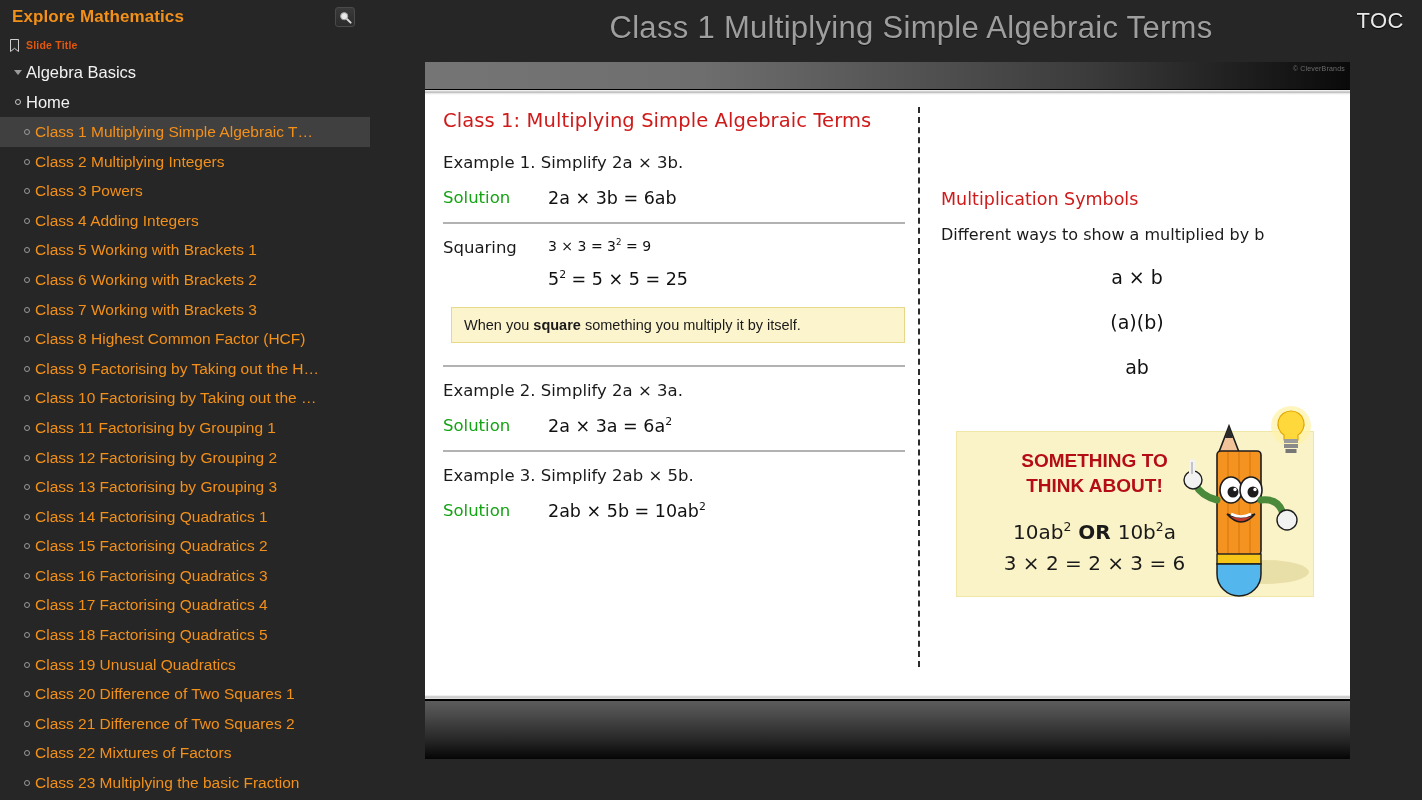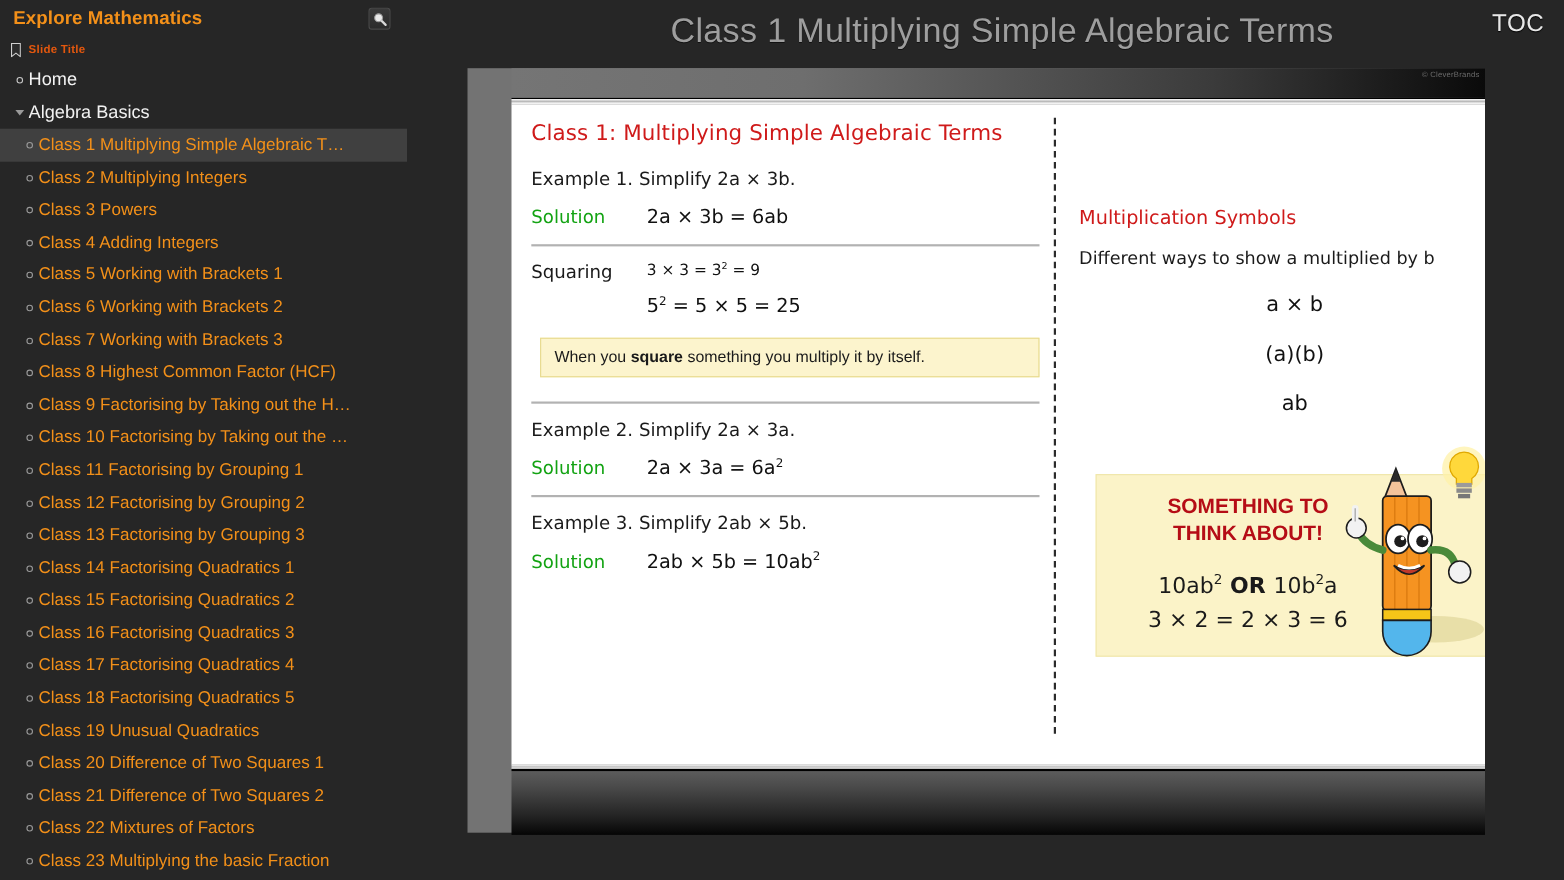--- a/index.html
+++ b/index.html
@@ -126,22 +126,21 @@
     font-size: 22px;
     letter-spacing: .5px;
     text-shadow: 0 1px 1px #000;
   }
 
   
   .slide-wrap {
     position: absolute;
     left: 25px; top: 62px;
     width: 925px; height: 695px;
-    background: #737373;
-    padding-left: 40px;
+    background: #be185d;
   }
   .slide-topbar {
     height: 28px;
     background: linear-gradient(to right, #757575 0%, #6e6e6e 30%, #3b3b3b 72%, #0a0a0a 100%);
     position: relative;
     border-bottom: 1px solid #000;
   }
   .copyright {
     position: absolute; right: 5px; top: 3px;
     color: #6c6c6c; font-size: 7px;
@@ -313,29 +312,29 @@
     <div class="sb-bookmark">
       <svg class="bm-icon" viewBox="0 0 9 13">
         <path d="M0.5 0.5 H8.5 V12.5 L4.5 9.3 L0.5 12.5 Z" fill="#2b2b2b" stroke="#cfcfcf" stroke-width="1"></path>
       </svg>
       <span class="bm-label">Slide Title</span>
     </div>
 
     <div class="toc-list" id="toc-list">
         <div class="toc-row lvl0">
           <span class="marker">
+            <span class="tri-down"></span>
+          </span>
+          <span class="lbl">Algebra Basics</span>
+        </div>
+        <div class="toc-row lvl0">
+          <span class="marker">
             <span class="bullet-ring"></span>
           </span>
           <span class="lbl">Home</span>
-        </div>
-        <div class="toc-row lvl0">
-          <span class="marker">
-            <span class="tri-down"></span>
-          </span>
-          <span class="lbl">Algebra Basics</span>
         </div>
         <div class="toc-row lvl1 selected">
           <span class="marker">
             <span class="bullet-ring"></span>
           </span>
           <span class="lbl">Class 1 Multiplying Simple Algebraic T…</span>
         </div>
         <div class="toc-row lvl1">
           <span class="marker">
             <span class="bullet-ring"></span>

